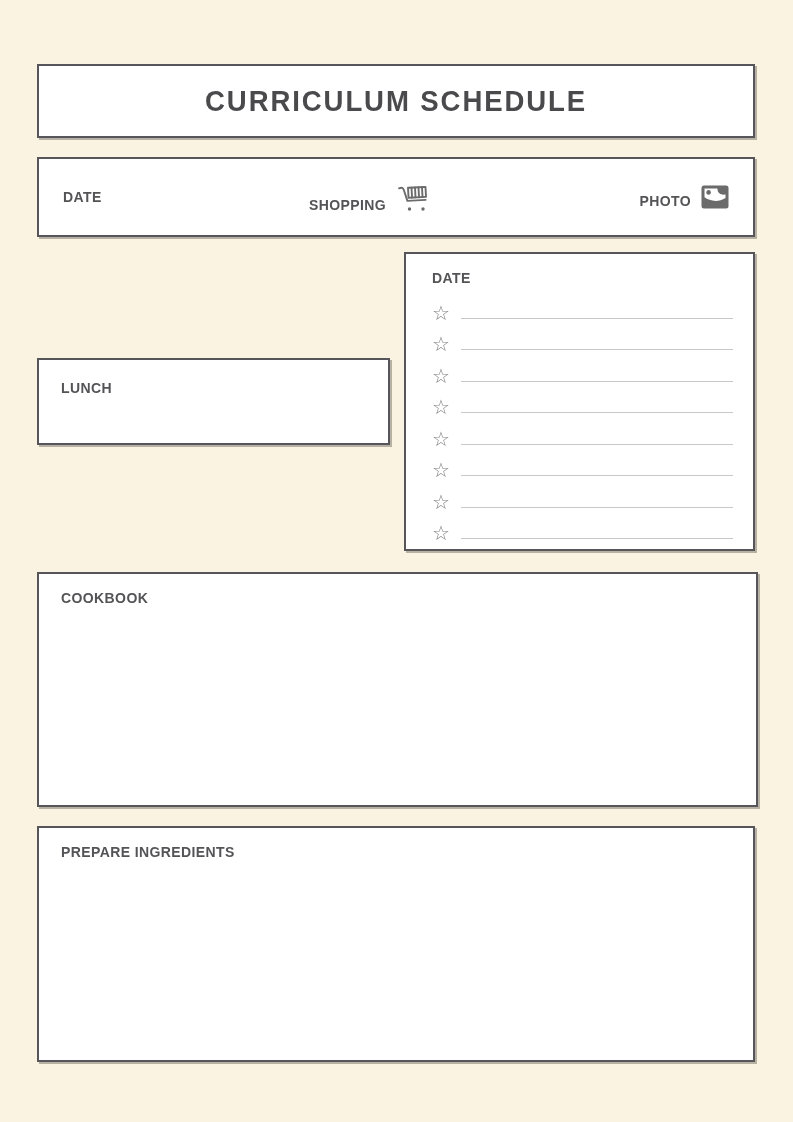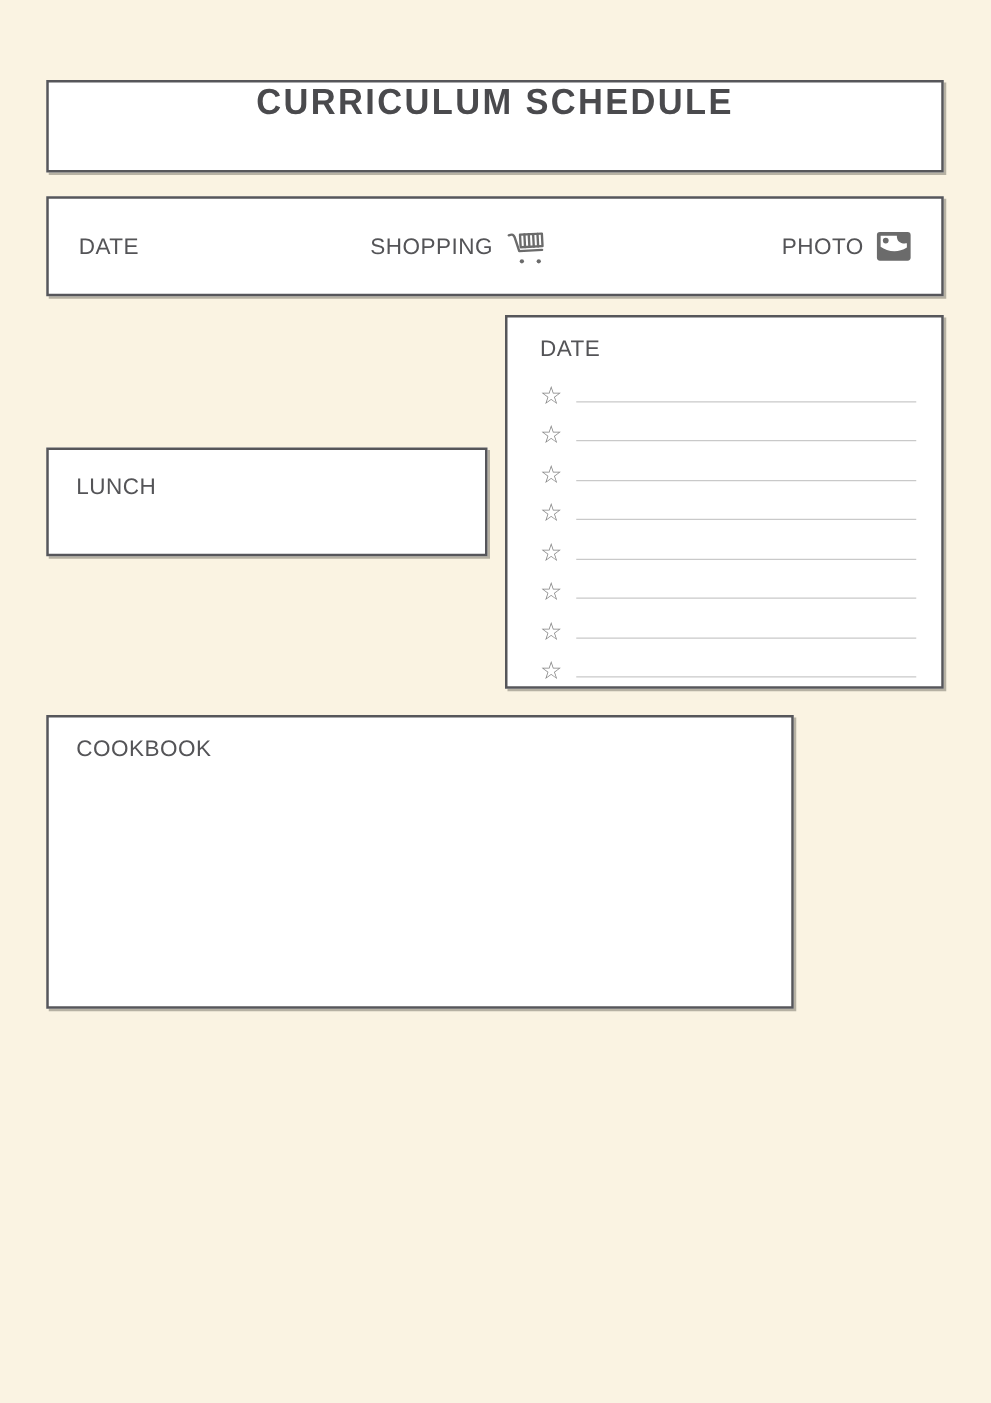--- a/index.html
+++ b/index.html
@@ -27,42 +27,42 @@
     overflow:hidden;
   }
   .panel{
     position:absolute;
     background:var(--panel);
     border:2px solid var(--border);
     box-shadow:2px 2px 0 var(--shadow);
   }
   .title-box{
     left:37px; top:64px; width:718px; height:74px;
-    display:flex; align-items:flex-start; justify-content:center;
+    display:flex; align-items:center; justify-content:center;
   }
   .title-box h1{
     font-size:29px;
     font-weight:bold;
     letter-spacing:2px;
     color:var(--heading);
     transform:scaleX(0.95);
     white-space:nowrap;
   }
   .info-bar{
     left:37px; top:157px; width:718px; height:80px;
     display:flex; align-items:center; justify-content:space-between;
     padding:0 24px;
   }
   .label{
-    font-size:18px;
-    font-weight:normal;
+    font-size:14px;
+    font-weight:bold;
     letter-spacing:0.4px;
     color:var(--label);
   }
-  .icon-group{display:flex; align-items:center; gap:10px;}
+  .icon-group{display:flex; align-items:flex-end; gap:10px;}
   .icon-group svg{display:block;}
   .meal{
     left:37px; width:353px;
     padding:14px 22px;
   }
   .meal-breakfast{top:258px; height:80px;}
   .meal-lunch{top:358px; height:87px; padding-top:19px;}
   .meal-dinner{top:466px; height:85px; padding-top:17px;}
   .meal-content, .big-content{width:100%; height:60%;}
   .date-panel{
@@ -80,21 +80,21 @@
     font-size:20px;
     line-height:22px;
     color:var(--star);
   }
   .date-line{
     flex:1;
     margin:0 2px 5px 11px;
     border-bottom:1.5px solid var(--line);
   }
   .cookbook{
-    left:37px; top:572px; width:598px; height:235px;
+    left:37px; top:572px; width:721px; height:235px;
     padding:15px 22px;
   }
   .prepare{
     left:37px; top:826px; width:718px; height:236px;
     padding:15px 22px;
   }
 </style>
 </head>
 <body>
 
@@ -180,14 +180,18 @@
           <div class="date-line"></div>
         </div>
       </div>
   </div>
 
   <div class="panel cookbook">
     <span class="label">COOKBOOK</span>
     <div class="big-content"></div>
   </div>
 
+  <div class="panel prepare">
+    <span class="label">PREPARE INGREDIENTS</span>
+    <div class="big-content"></div>
+  </div>
 
 </div>
 
 </body></html>

